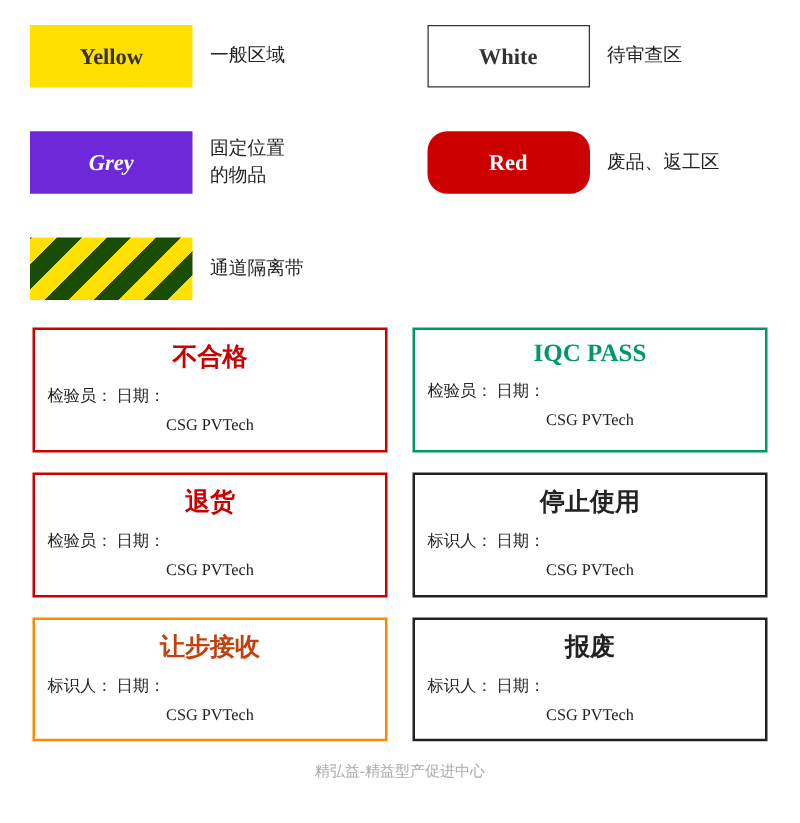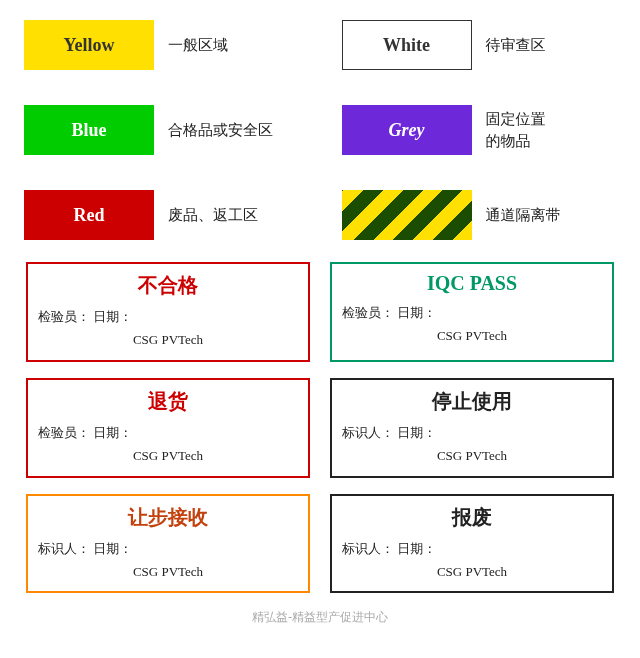--- a/index.html
+++ b/index.html
@@ -32,21 +32,21 @@
       align-items: center;
       justify-content: center;
       flex-shrink: 0;
       font-weight: bold;
       font-size: 18px;
       color: #fff;
     }
 
     .color-box.yellow { background: #FFE000; color: #333; }
     .color-box.blue { background: #00CC00; }
-    .color-box.red { background: #CC0000; }
+    .color-box.red { background: #CC0000; border-radius: 16px; }
     .color-box.white { background: #fff; border: 1.5px solid #333; color: #333; }
     .color-box.grey { background: #6d28d9; font-style: italic; }
 
     .stripe-box {
       min-width: 130px;
       width: 130px;
       height: 50px;
       flex-shrink: 0;
       background: repeating-linear-gradient(
         -45deg,
@@ -124,26 +124,20 @@
     <span class="cell-label">一般区域</span>
   </div>
 
   <div class="cell">
     <div class="color-box white">
       <span>White</span>
     </div>
     <span class="cell-label">待审查区</span>
   </div>
 
-  <div class="cell">
-    <div class="color-box blue">
-      <span>Blue</span>
-    </div>
-    <span class="cell-label">合格品或安全区</span>
-  </div>
 
   <div class="cell">
     <div class="color-box grey">
       <span>Grey</span>
     </div>
     <span class="cell-label">固定位置<br>的物品</span>
   </div>
 
   <div class="cell">
     <div class="color-box red">

